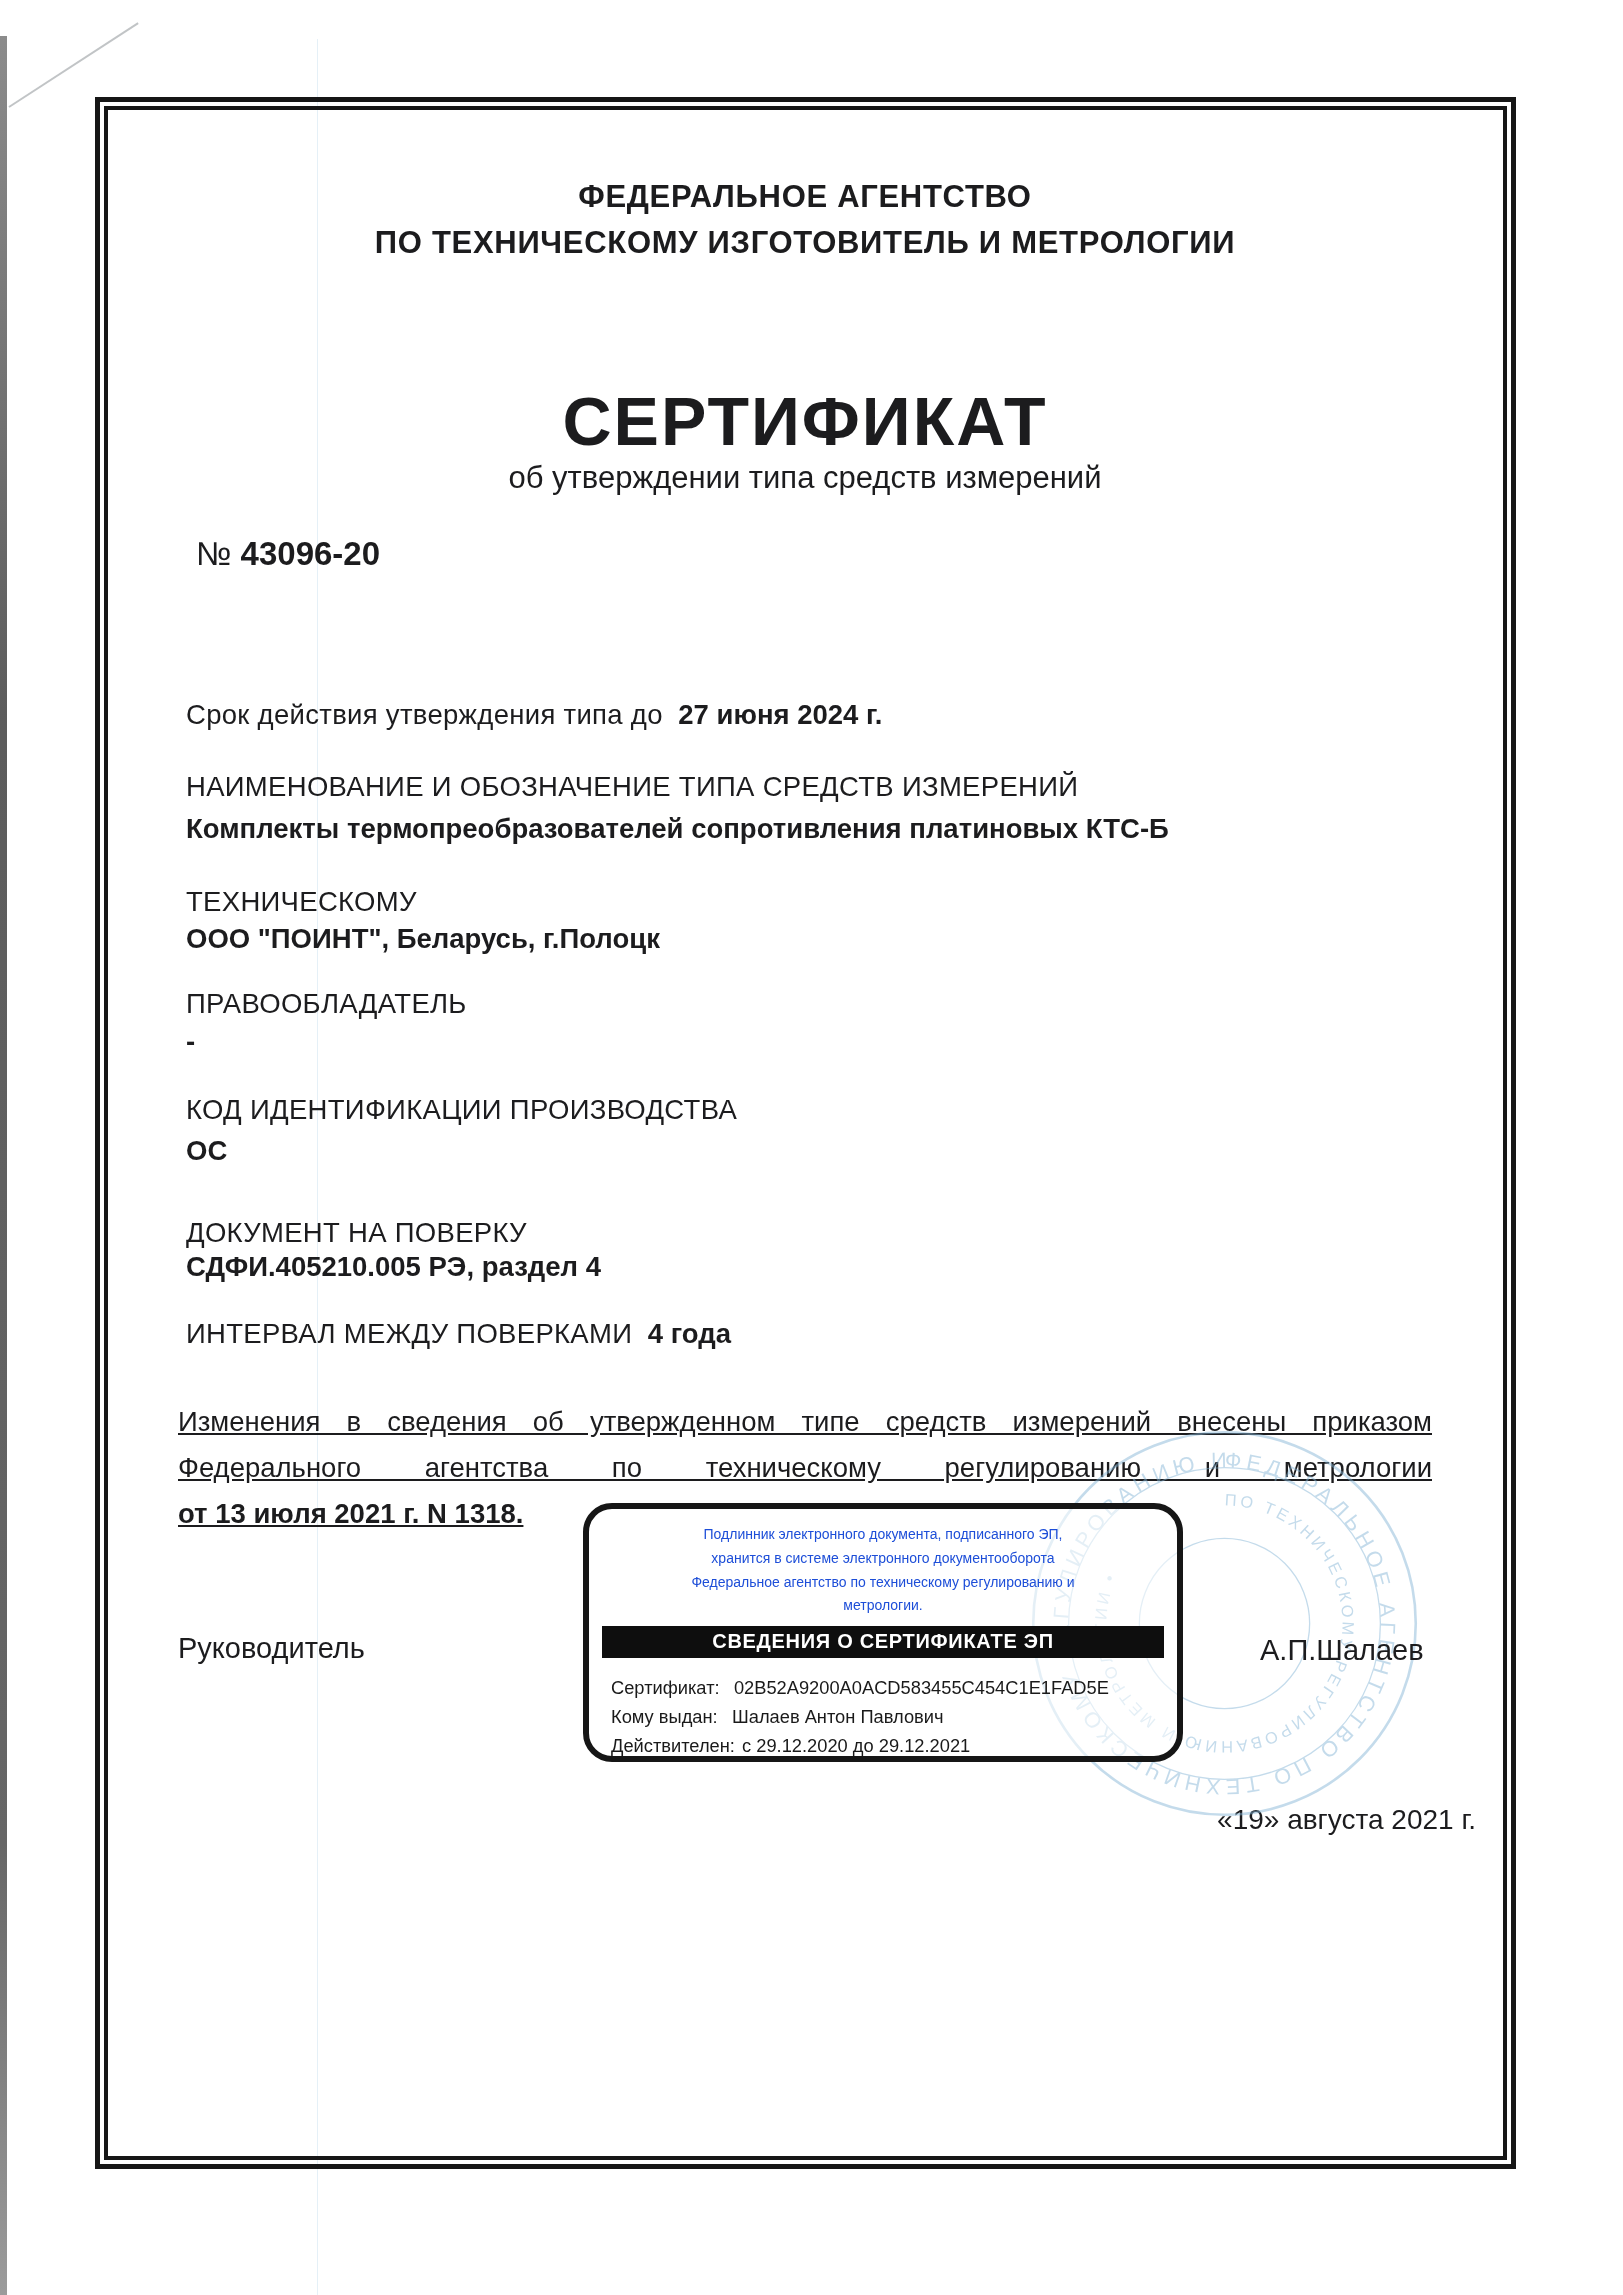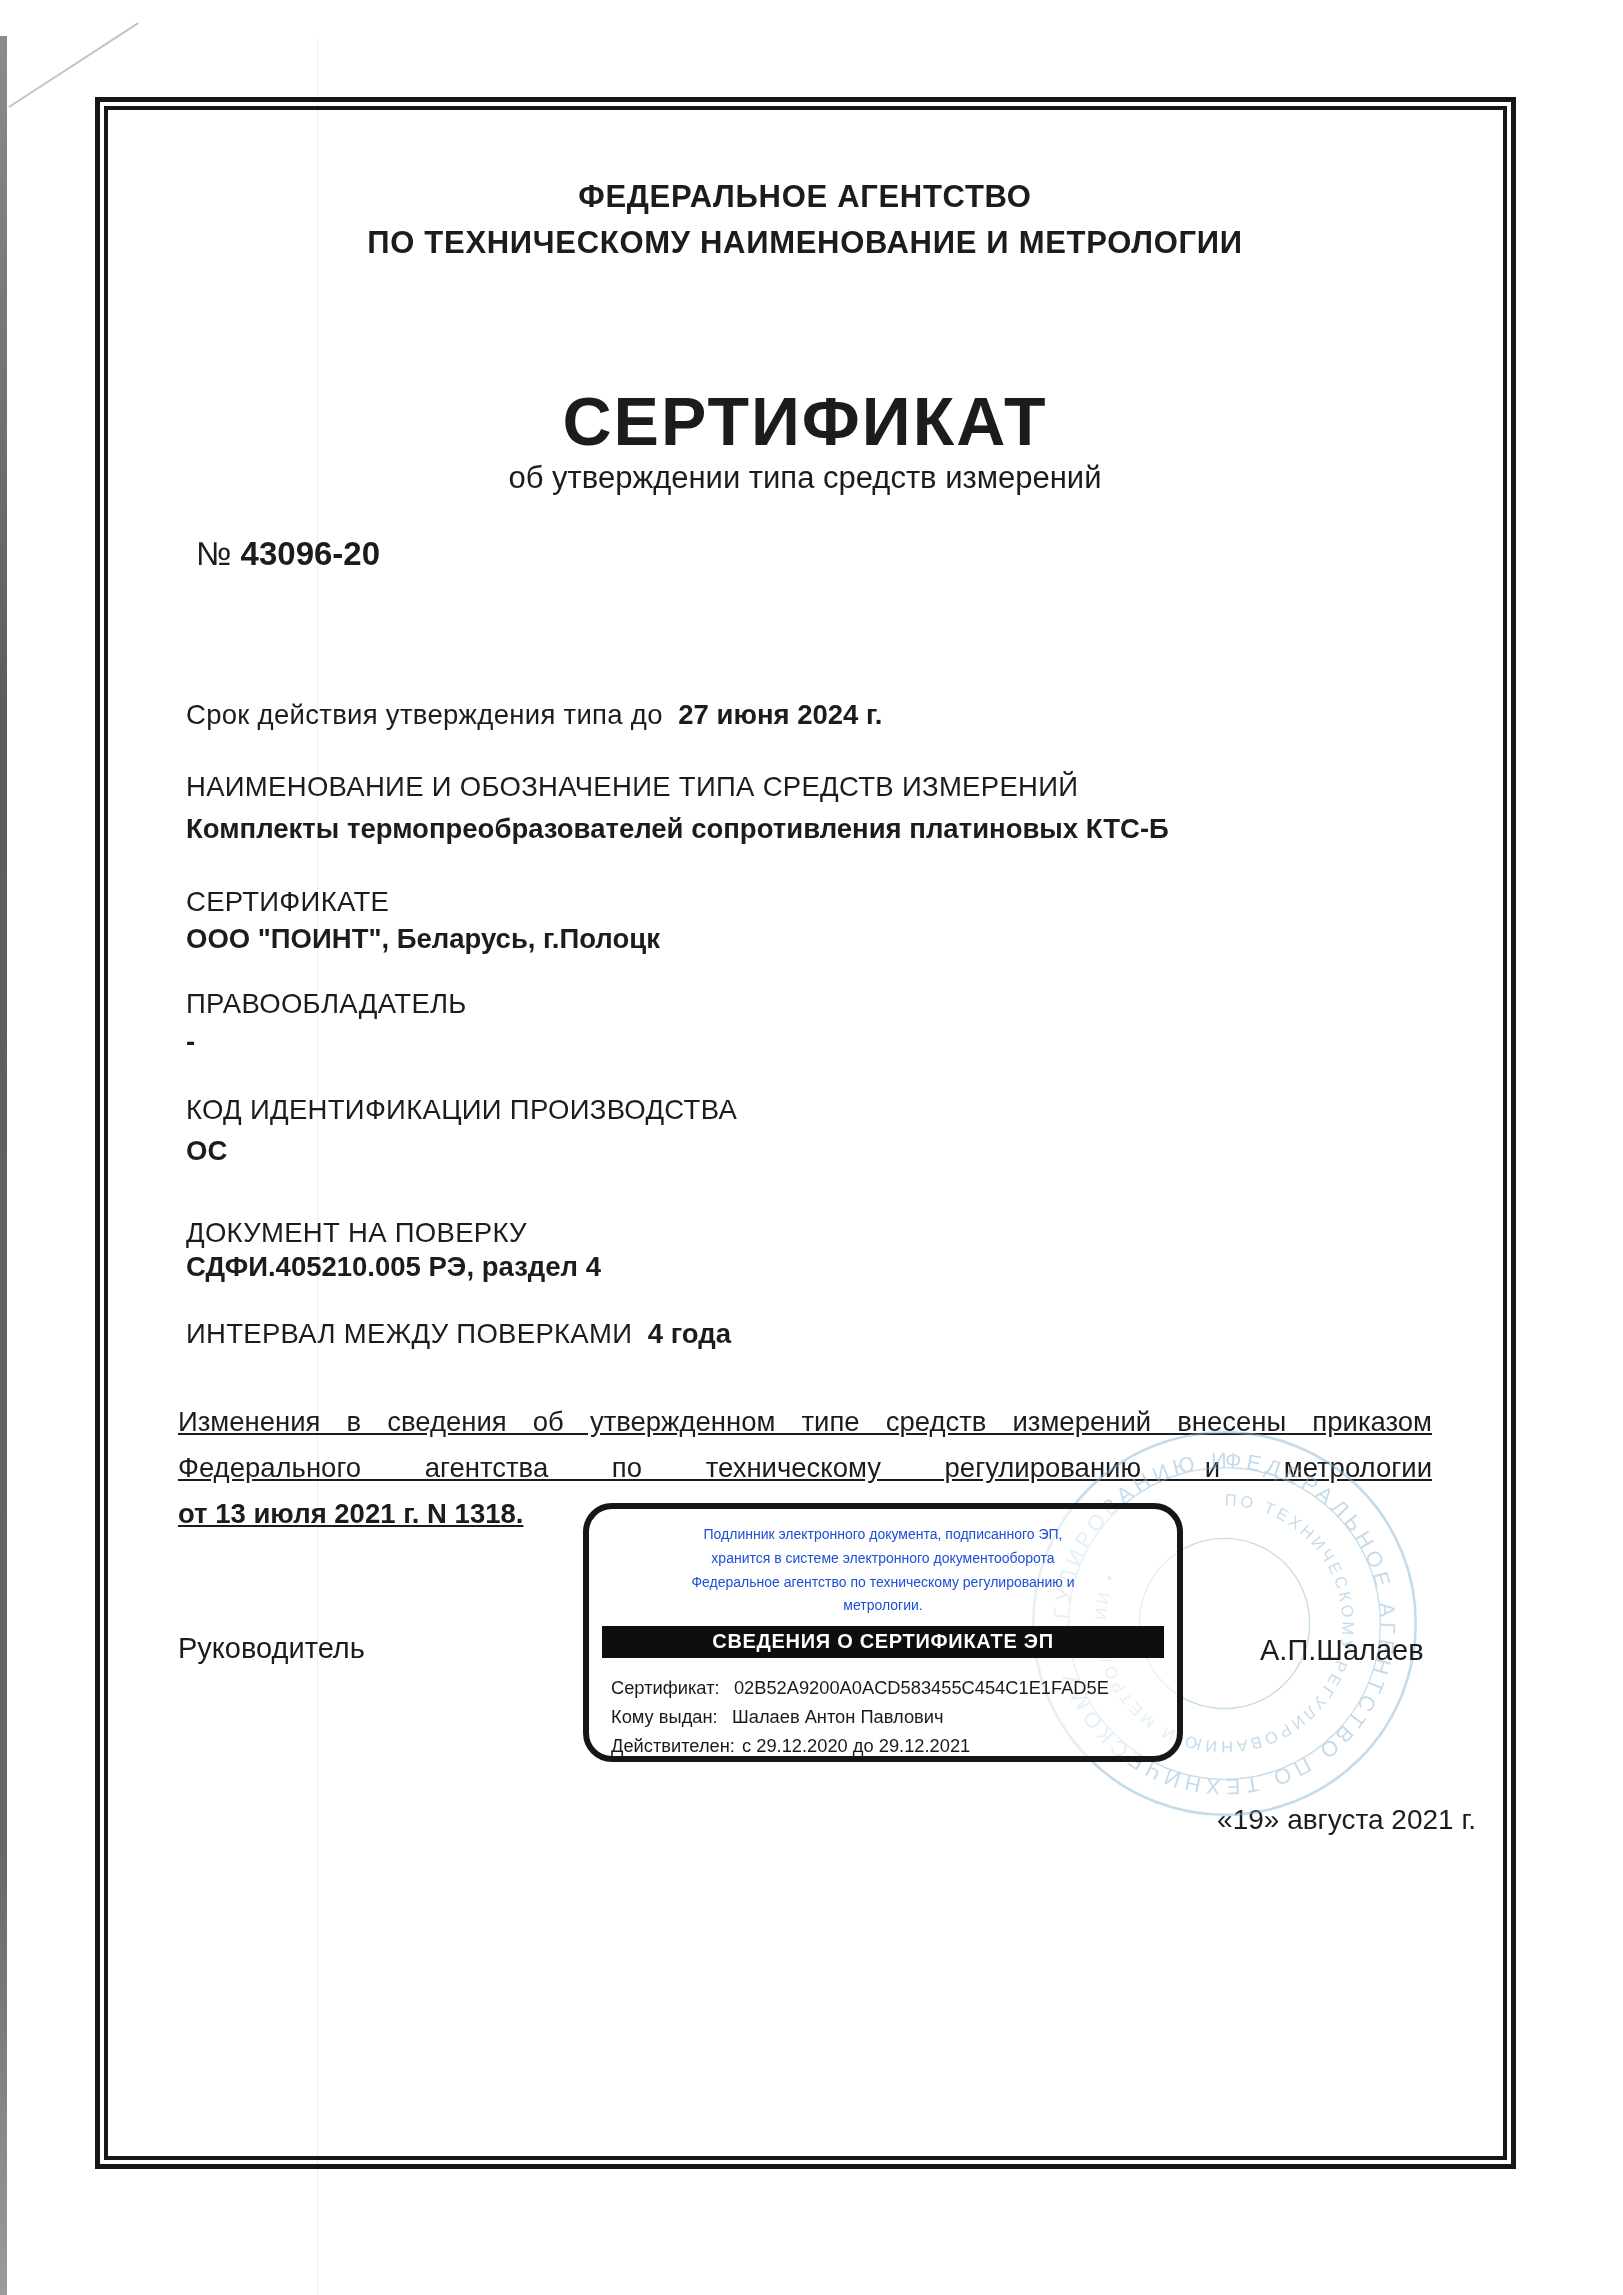--- a/index.html
+++ b/index.html
@@ -89,39 +89,39 @@
       <textPath href="#ringInner">ПО ТЕХНИЧЕСКОМУ РЕГУЛИРОВАНИЮ И МЕТРОЛОГИИ •</textPath>
     </text>
   </svg>
 
   <div class="frame-outer">
     <div class="frame-inner"></div>
   </div>
 
   <div class="abs agency">
     <div>ФЕДЕРАЛЬНОЕ АГЕНТСТВО</div>
-    <div>ПО ТЕХНИЧЕСКОМУ НАИМЕНОВАНИЕ И МЕТРОЛОГИИ</div>
+    <div>ПО ТЕХНИЧЕСКОМУ ИЗГОТОВИТЕЛЬ И МЕТРОЛОГИИ</div>
   </div>
 
   <div class="abs title">СЕРТИФИКАТ</div>
   <div class="abs subtitle">об утверждении типа средств измерений</div>
   <div class="abs number">
     <span>№</span>
     <span class="b">43096-20</span>
   </div>
 
   <div class="abs fline" style="top:698px">
     <span class="flabel">Срок действия утверждения типа до</span>
     <span class="fvalue gap">27 июня 2024 г.</span>
   </div>
 
   <div class="abs fline flabel" style="top:770px">НАИМЕНОВАНИЕ И ОБОЗНАЧЕНИЕ ТИПА СРЕДСТВ ИЗМЕРЕНИЙ</div>
   <div class="abs fline fvalue" style="top:812px">Комплекты термопреобразователей сопротивления платиновых КТС-Б</div>
 
-  <div class="abs fline flabel" style="top:885px">СЕРТИФИКАТЕ</div>
+  <div class="abs fline flabel" style="top:885px">ТЕХНИЧЕСКОМУ</div>
   <div class="abs fline fvalue" style="top:922px">ООО "ПОИНТ", Беларусь, г.Полоцк</div>
 
   <div class="abs fline flabel" style="top:987px">ПРАВООБЛАДАТЕЛЬ</div>
   <div class="abs fline fvalue" style="top:1025px">-</div>
 
   <div class="abs fline flabel" style="top:1093px">КОД ИДЕНТИФИКАЦИИ ПРОИЗВОДСТВА</div>
   <div class="abs fline fvalue" style="top:1134px">ОС</div>
 
   <div class="abs fline flabel" style="top:1216px">ДОКУМЕНТ НА ПОВЕРКУ</div>
   <div class="abs fline fvalue" style="top:1250px">СДФИ.405210.005 РЭ, раздел 4</div>

